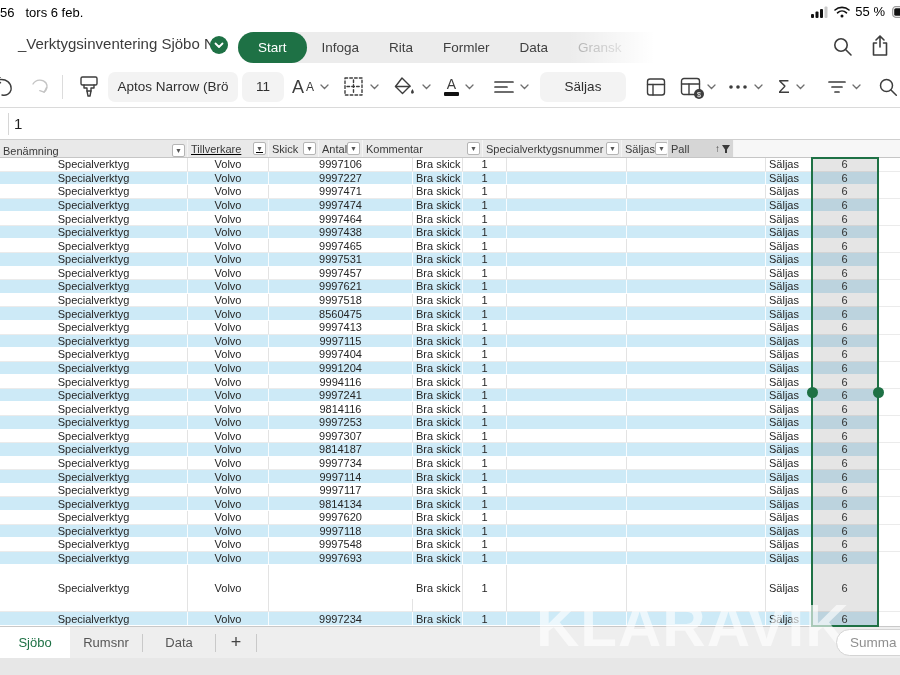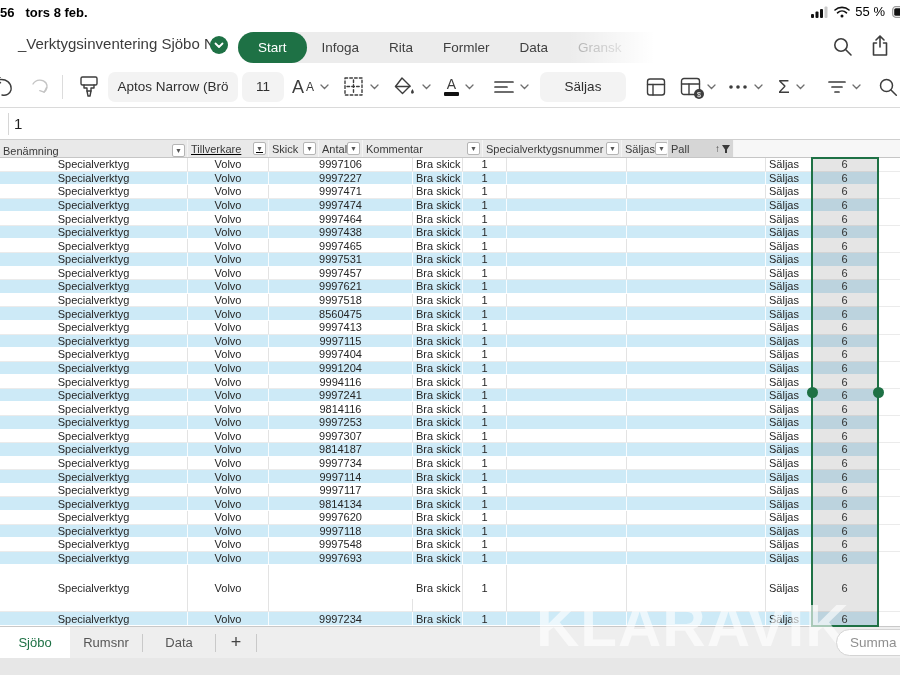--- a/index.html
+++ b/index.html
@@ -5,21 +5,21 @@
   html,body{margin:0;padding:0;}
   body{
     width:900px;height:675px;position:relative;overflow:hidden;
     font-family:"Liberation Sans", sans-serif;background:#fff;
     -webkit-font-smoothing:antialiased;
   }
   svg{display:block;}
 
   
   .statusbar{position:absolute;top:0;left:0;width:900px;height:26px;background:#fff;}
-  .status-left{position:absolute;left:0;top:5px;display:flex;gap:11px;font-size:13px;font-weight:700;color:#000;}
+  .status-left{position:absolute;left:0;top:5px;display:flex;gap:11px;font-size:13px;font-weight:400;color:#000;}
   .status-right{position:absolute;right:0;top:4px;display:flex;align-items:center;gap:5px;}
   .battery-text{font-size:13px;font-weight:500;color:#000;margin-right:2px;}
 
   
   .titlebar{position:absolute;top:26px;left:0;width:900px;height:40px;background:#fff;}
   .doc-title{position:absolute;left:18px;top:9px;font-size:15px;color:#3c3c3c;white-space:nowrap;}
   .doc-chevron{position:absolute;left:210px;top:10px;width:18px;height:18px;border-radius:50%;background:#1E7145;display:flex;align-items:center;justify-content:center;}
   .ribbon-strip{position:absolute;left:238px;top:6px;width:430px;height:31px;background:#ececec;border-radius:16px;display:flex;align-items:center;}
   .ribbon-fade{position:absolute;right:-1px;top:0;width:100px;height:31px;background:linear-gradient(to right, rgba(255,255,255,0), #fff 85%);}
   .ribbon-tab{font-size:13.5px;color:#3f3f3f;padding:0 15px;white-space:nowrap;line-height:31px;}
@@ -84,21 +84,21 @@
 
   .icon-stroke{stroke:#3d3d3d;stroke-width:1.4;fill:none;stroke-linecap:round;stroke-linejoin:round;}
   .icon-stroke-lt{stroke:#c4c4c4;stroke-width:1.4;fill:none;stroke-linecap:round;stroke-linejoin:round;}
 </style>
 </head>
 <body>
 
 <div class="statusbar">
   <div class="status-left">
     <span>56</span>
-    <span>tors 8 feb.</span>
+    <span>tors 6 feb.</span>
   </div>
   <div class="status-right">
     <span>
       <svg width="18" height="12" viewBox="0 0 18 12">
         <rect x="0" y="8" width="3" height="4" rx="1" fill="#111"></rect>
         <rect x="4.5" y="5.5" width="3" height="6.5" rx="1" fill="#111"></rect>
         <rect x="9" y="3" width="3" height="9" rx="1" fill="#111"></rect>
         <rect x="13.5" y="0.5" width="3" height="11.5" rx="1" fill="#c9c9c9"></rect>
       </svg>
     </span>

